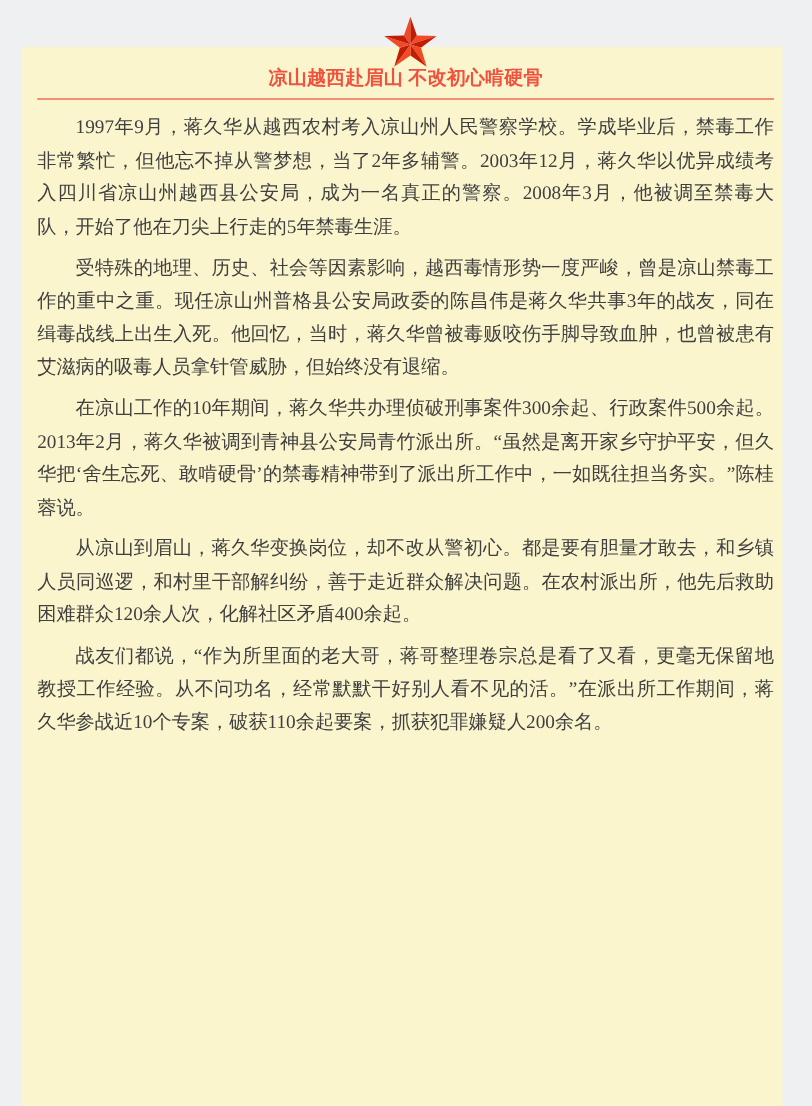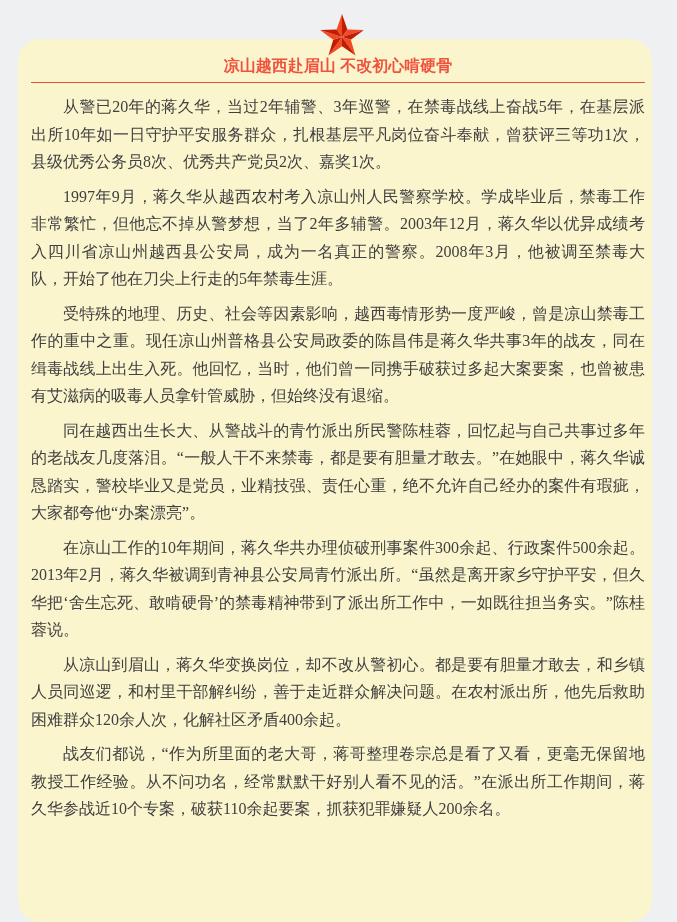--- a/index.html
+++ b/index.html
@@ -26,21 +26,20 @@
   .card {
     position: absolute;
     top: 39px;
     left: 18px;
     width: 634px;
     height: 883px;
     background: #fbf5cd;
     box-sizing: border-box;
     padding: 0 7px 0 13px;
     overflow: hidden;
-    border-radius: 22px;
   }
   .title {
     margin: 0;
     padding-top: 17px;
     text-align: center;
     font-family: "Liberation Sans", "DejaVu Sans", sans-serif;
     font-weight: 700;
     font-size: 16px;
     line-height: 20px;
     color: #f0523e;
@@ -82,23 +81,21 @@
         <polygon points="23,23 1.1,15.9 14.2,25.8" fill="#f14a24"></polygon>
         <polygon points="23,23 1.1,15.9 17.6,15.6" fill="#c11d04"></polygon>
       </g>
     </svg>
   </div>
 
   <div class="card">
     <h1 class="title">凉山越西赴眉山 不改初心啃硬骨</h1>
     <hr class="title-underline">
     <div class="content">
-      <p>从警已20年的蒋久华，当过2年辅警、3年巡警，在禁毒战线上奋战5年，在基层派出所10年如一日守护平安服务群众，扎根基层平凡岗位奋斗奉献，曾获评三等功1次，县级优秀公务员8次、优秀共产党员2次、嘉奖1次。</p>
       <p>1997年9月，蒋久华从越西农村考入凉山州人民警察学校。学成毕业后，禁毒工作非常繁忙，但他忘不掉从警梦想，当了2年多辅警。2003年12月，蒋久华以优异成绩考入四川省凉山州越西县公安局，成为一名真正的警察。2008年3月，他被调至禁毒大队，开始了他在刀尖上行走的5年禁毒生涯。</p>
-      <p>受特殊的地理、历史、社会等因素影响，越西毒情形势一度严峻，曾是凉山禁毒工作的重中之重。现任凉山州普格县公安局政委的陈昌伟是蒋久华共事3年的战友，同在缉毒战线上出生入死。他回忆，当时，他们曾一同携手破获过多起大案要案，也曾被患有艾滋病的吸毒人员拿针管威胁，但始终没有退缩。</p>
-      <p>同在越西出生长大、从警战斗的青竹派出所民警陈桂蓉，回忆起与自己共事过多年的老战友几度落泪。“一般人干不来禁毒，都是要有胆量才敢去。”在她眼中，蒋久华诚恳踏实，警校毕业又是党员，业精技强、责任心重，绝不允许自己经办的案件有瑕疵，大家都夸他“办案漂亮”。</p>
+      <p>受特殊的地理、历史、社会等因素影响，越西毒情形势一度严峻，曾是凉山禁毒工作的重中之重。现任凉山州普格县公安局政委的陈昌伟是蒋久华共事3年的战友，同在缉毒战线上出生入死。他回忆，当时，蒋久华曾被毒贩咬伤手脚导致血肿，也曾被患有艾滋病的吸毒人员拿针管威胁，但始终没有退缩。</p>
       <p>在凉山工作的10年期间，蒋久华共办理侦破刑事案件300余起、行政案件500余起。2013年2月，蒋久华被调到青神县公安局青竹派出所。“虽然是离开家乡守护平安，但久华把‘舍生忘死、敢啃硬骨’的禁毒精神带到了派出所工作中，一如既往担当务实。”陈桂蓉说。</p>
       <p>从凉山到眉山，蒋久华变换岗位，却不改从警初心。都是要有胆量才敢去，和乡镇人员同巡逻，和村里干部解纠纷，善于走近群众解决问题。在农村派出所，他先后救助困难群众120余人次，化解社区矛盾400余起。</p>
       <p>战友们都说，“作为所里面的老大哥，蒋哥整理卷宗总是看了又看，更毫无保留地教授工作经验。从不问功名，经常默默干好别人看不见的活。”在派出所工作期间，蒋久华参战近10个专案，破获110余起要案，抓获犯罪嫌疑人200余名。</p>
     </div>
   </div>
 
 </div>
 
 </body></html>

